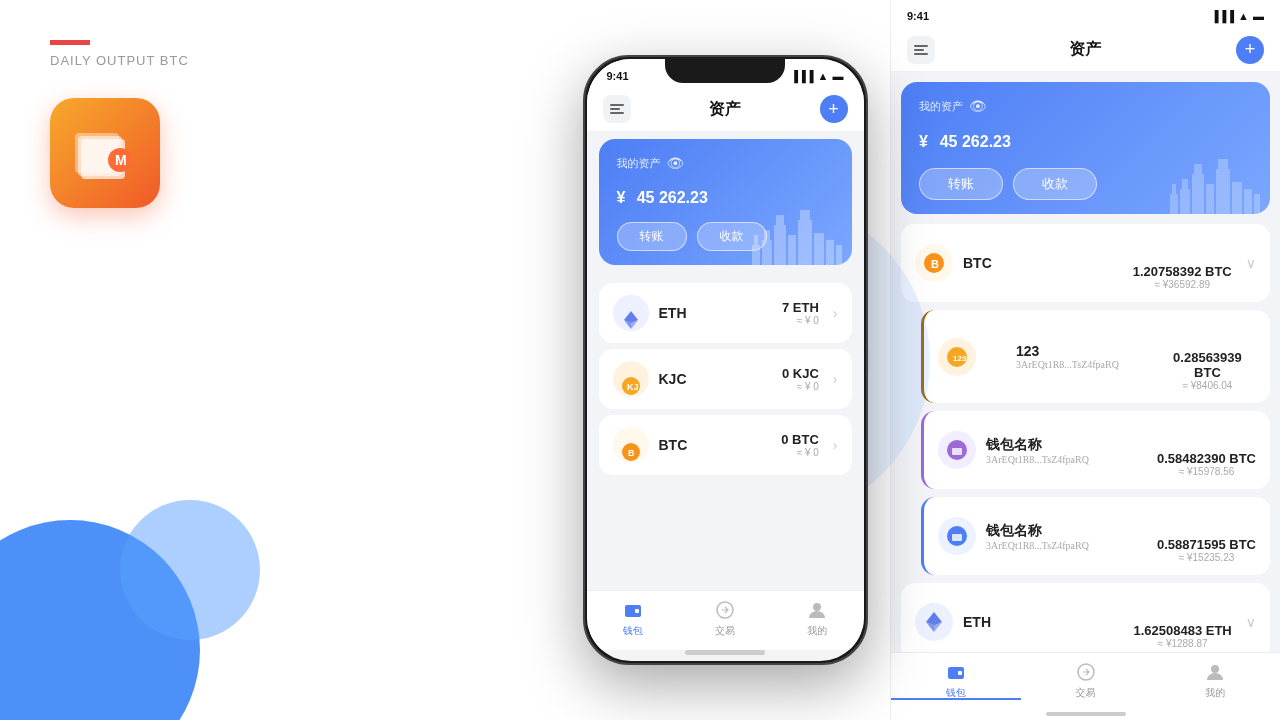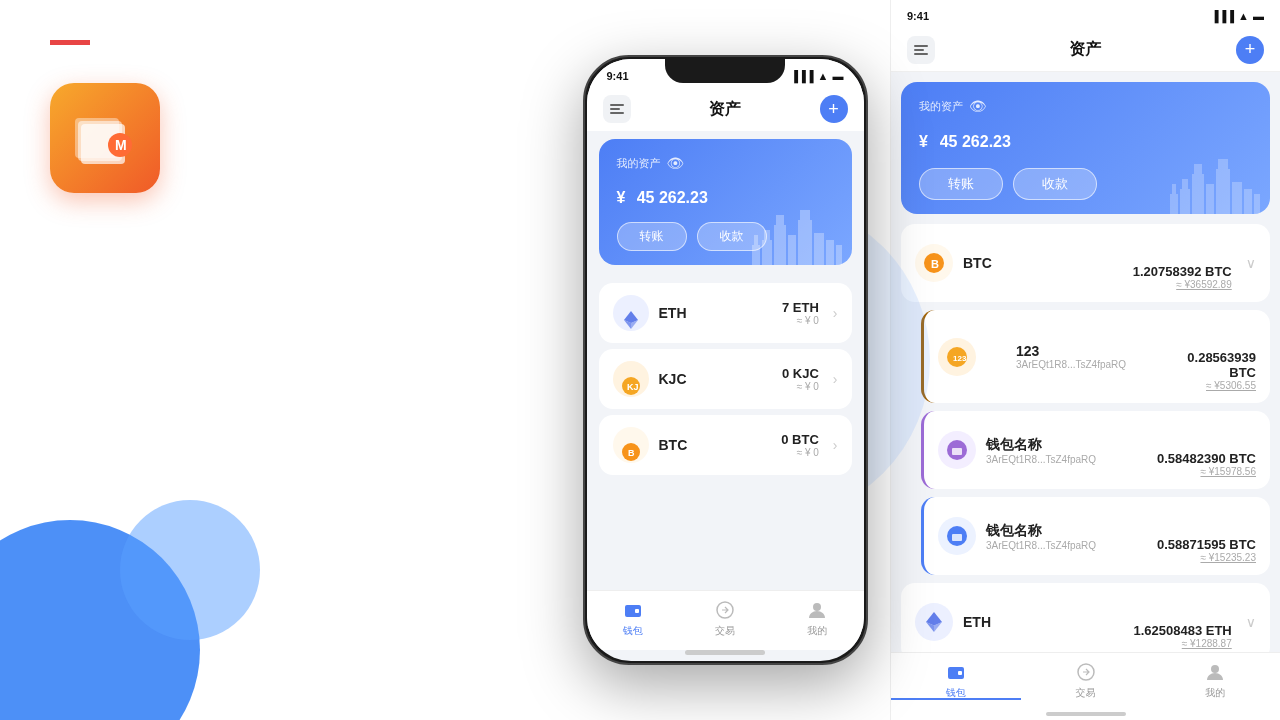--- a/index.html
+++ b/index.html
@@ -417,24 +417,24 @@
       height: 38px;
       border-radius: 50%;
       display: flex;
       align-items: center;
       justify-content: center;
       font-size: 20px;
       flex-shrink: 0;
     }
     .right-coin-info { flex: 1; }
     .right-coin-name { font-size: 14px; font-weight: 600; color: #222; }
-    .right-coin-addr { font-size: 10px; color: #aaa; }
-    .right-coin-right { text-align: right; margin-top: 28px; }
+    .right-coin-addr { font-size: 10px; color: #aaa; font-family: Liberation Serif, serif; }
+    .right-coin-right { text-align: center; margin-top: 28px; }
     .right-coin-amount { font-size: 13px; font-weight: 600; color: #222; }
-    .right-coin-approx { font-size: 10px; color: #aaa; text-decoration: underline; }
+    .right-coin-approx { font-size: 10px; color: #aaa; }
     .right-coin-chevron { color: #ccc; font-size: 14px; margin-left: 4px; cursor: pointer; }
 
     .eth-wallet-box {
       background: #fff;
       border-radius: 14px;
       padding: 20px;
       text-align: center;
       margin-bottom: 8px;
     }
 
@@ -476,20 +476,21 @@
       width: 80px;
       margin: 0 auto 4px;
       flex-shrink: 0;
     }
   </style>
 </head>
 <body>
 
 <div class="left-panel">
   <div class="accent-bar"></div>
+  <div class="subtitle-top">DAILY OUTPUT BTC</div>
 
   <div class="app-icon-wrapper">
     <div class="app-icon">
       <svg viewBox="0 0 70 70" fill="none" xmlns="http://www.w3.org/2000/svg">
         <rect x="5" y="15" width="44" height="40" rx="4" fill="rgba(255,255,255,0.4)"></rect>
         <rect x="8" y="18" width="44" height="40" rx="4" fill="rgba(255,255,255,0.55)"></rect>
         <rect x="11" y="21" width="44" height="40" rx="4" fill="rgba(255,255,255,0.7)"></rect>
         <circle cx="50" cy="42" r="12" fill="#ff6b35"></circle>
         <text x="45" y="47" font-size="14" fill="#fff" font-weight="bold">M</text>
       </svg>
@@ -730,21 +731,21 @@
             <circle cx="12" cy="12" r="10" fill="#f5a623"></circle>
             <text x="8" y="16" font-size="8" fill="#fff" font-weight="bold">123</text>
           </svg>
       </div>
       <div class="right-coin-info">
         <div class="right-coin-name">123</div>
         <div class="right-coin-addr">3ArEQt1R8...TsZ4fpaRQ</div>
       </div>
       <div class="right-coin-right">
         <div class="right-coin-amount">0.28563939 BTC</div>
-        <div class="right-coin-approx">≈ ¥5306.55</div>
+        <div class="right-coin-approx">≈ ¥8406.04</div>
       </div>
     </div>
 
     <div class="right-coin-item" style="margin-left:20px;border-left:3px solid #9c6bd6;">
       <div class="right-coin-icon" style="background:#f3eeff;">
         <svg width="24" height="24" viewBox="0 0 24 24">
             <circle cx="12" cy="12" r="10" fill="#9c6bd6"></circle>
             <rect x="7" y="10" width="10" height="7" rx="1" fill="#fff" opacity="0.8"></rect>
           </svg>
       </div>

